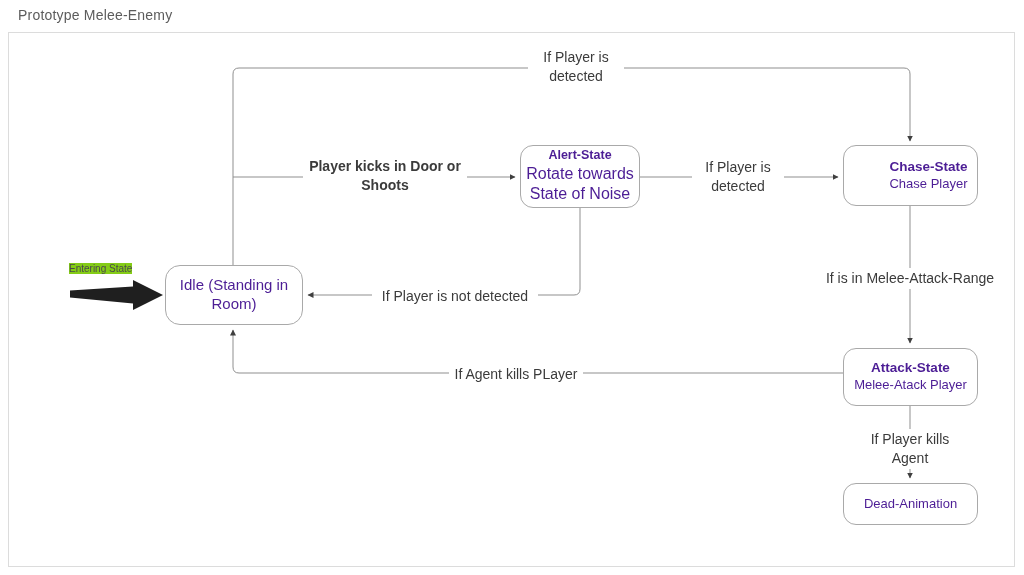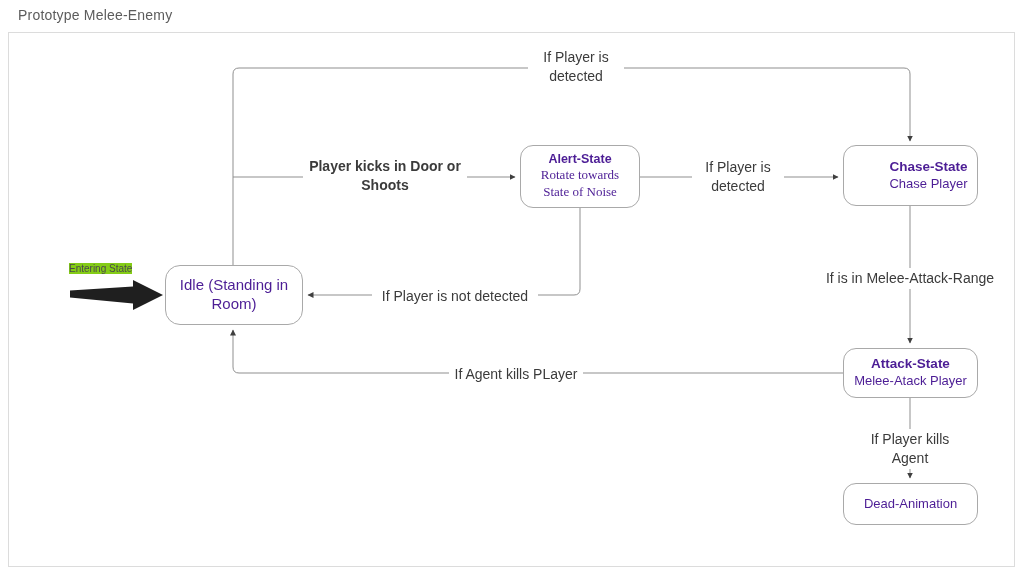--- a/index.html
+++ b/index.html
@@ -23,23 +23,23 @@
     border: 1px solid #a9a9a9; border-radius: 13px;
     display: flex; flex-direction: column; align-items: center; justify-content: center;
     text-align: center; color: #4c1d95; line-height: 1.25;
   }
   .node .node-title { font-weight: bold; font-size: 13.5px; }
   .node .node-sub   { font-size: 13px; }
 
   #node-idle { left: 165px; top: 265px; width: 138px; height: 60px; border-radius: 15px; font-size: 15px; padding: 0 2px; }
   #node-alert { left: 520px; top: 145px; width: 120px; height: 63px; }
   #node-alert .node-title { font-size: 12.5px; }
-  #node-alert .node-sub { font-size: 13px; line-height: 1.3; font-family: Liberation Serif, serif; }
+  #node-alert .node-sub { font-size: 16px; line-height: 1.3; }
   #node-chase { left: 843px; top: 145px; width: 135px; height: 61px; padding-left: 36px; }
-  #node-attack { left: 843px; top: 348px; width: 135px; height: 50px; }
+  #node-attack { left: 843px; top: 348px; width: 135px; height: 58px; }
   #node-dead { left: 843px; top: 483px; width: 135px; height: 42px; font-size: 13px; justify-content: center; }
 
   .edge-label {
     position: absolute; background: #ffffff; text-align: center;
     font-size: 14px; color: #3b3b3b; line-height: 19px; padding: 1px 2px;
   }
   #lbl-idle-chase   { left: 528px; top: 47px;  width: 96px; }
   #lbl-idle-alert   { left: 303px; top: 156px; width: 164px; font-weight: bold; }
   #lbl-alert-chase  { left: 692px; top: 157px; width: 92px; }
   #lbl-alert-idle   { left: 372px; top: 286px; width: 166px; }

